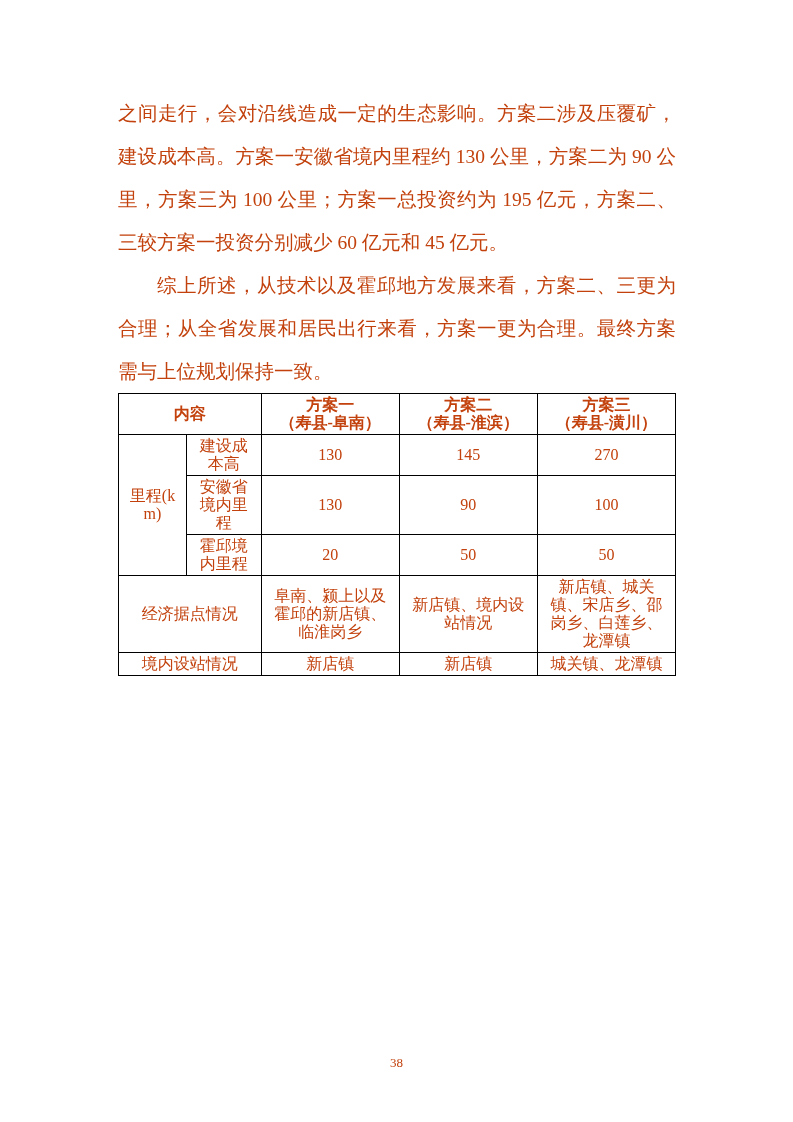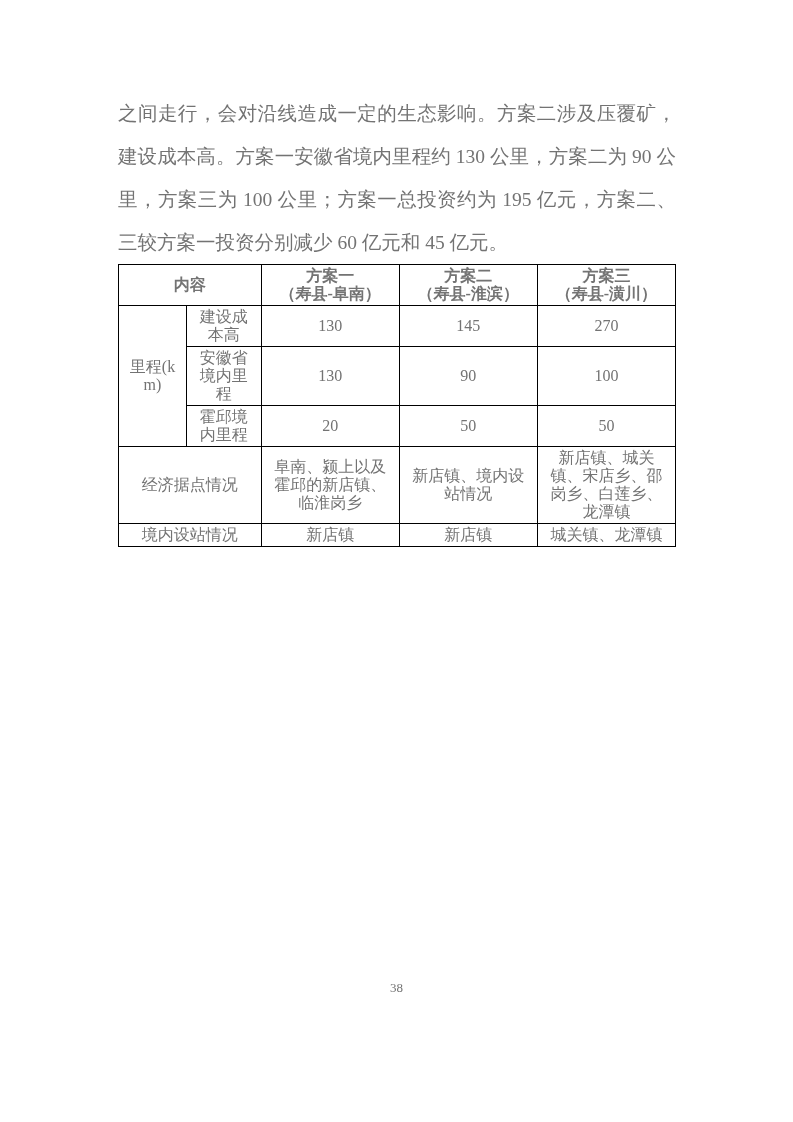--- a/index.html
+++ b/index.html
@@ -2,21 +2,21 @@
 <html><head>
 <meta charset="utf-8">
 <style>
   * { margin: 0; padding: 0; box-sizing: border-box; }
   html, body { background: #ffffff; }
   .page {
     width: 793px;
     height: 1122px;
     margin: 0 auto;
     background: #ffffff;
-    color: #737373;
+    color: #c2410c;
     font-family: "Liberation Serif", "DejaVu Serif", serif;
     position: relative;
     overflow: hidden;
   }
   .content {
     padding: 92px 117px 0 118px;
   }
   .para {
     font-size: 19.5px;
     line-height: 43px;
@@ -49,37 +49,38 @@
     line-height: 18px;
     font-weight: normal;
     word-break: break-all;
   }
   table.plan-table th {
     font-weight: bold;
   }
   .th-line { display: block; }
   .page-number {
     position: absolute;
-    top: 980px;
+    top: 1055px;
     left: 0;
     width: 100%;
     text-align: center;
     font-size: 13px;
   }
 </style>
 </head>
 <body>
 
 <div class="page">
   <div class="content">
 
     <p class="para"><span>之间走行，会对沿线造成一定的生态影响。方案二涉及压覆矿，建设成本高。方案一安徽省境内里程约 130 公里，方案二为 90 公里，方案三为 100 公里；方案一总投资约为 195 亿元，方案二、三较方案一投资分别减少 60 亿元和 45 亿元。</span></p>
 
 
 
+    <p class="para indent-2"><span>综上所述，从技术以及霍邱地方发展来看，方案二、三更为合理；从全省发展和居民出行来看，方案一更为合理。最终方案需与上位规划保持一致。</span></p>
 
 
     <table class="plan-table">
       <colgroup>
         <col style="width:12.2%">
         <col style="width:13.4%">
         <col style="width:24.8%">
         <col style="width:24.8%">
         <col style="width:24.8%">
       </colgroup>

